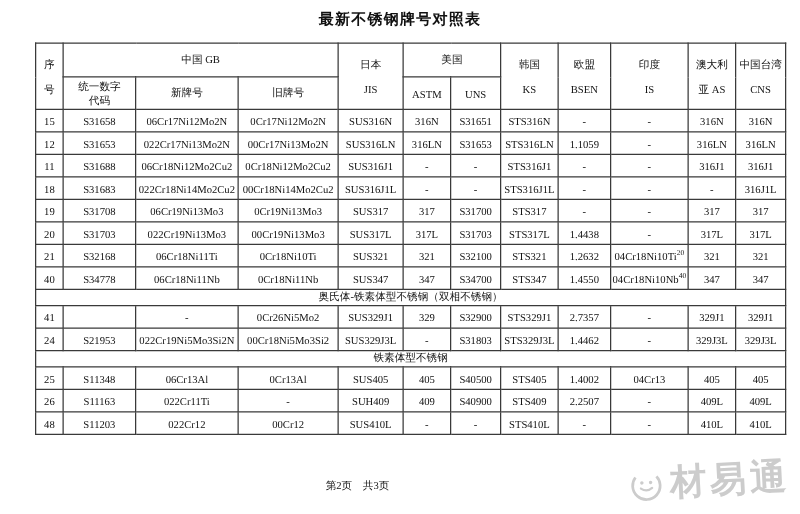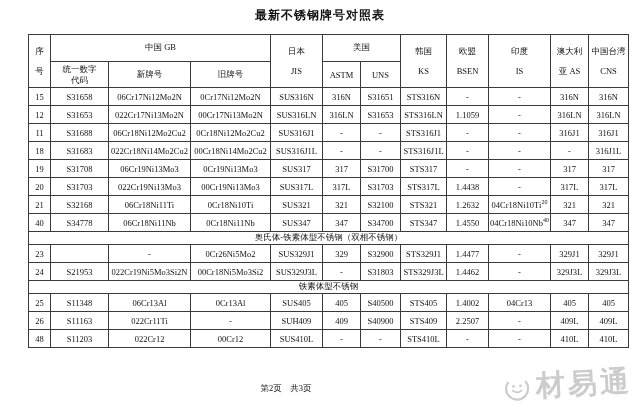--- a/index.html
+++ b/index.html
@@ -223,29 +223,29 @@
         <td data-name="table-cell">STS347</td>
         <td data-name="table-cell">1.4550</td>
         <td data-name="table-cell">04Cr18Ni10Nb<sup data-name="superscript">40</sup></td>
         <td data-name="table-cell">347</td>
         <td data-name="table-cell">347</td>
       </tr>
       <tr data-name="section-row">
         <td colspan="12" class="section" data-name="section-label">奥氏体-铁素体型不锈钢（双相不锈钢）</td>
       </tr>
       <tr data-name="table-row">
-        <td data-name="table-cell">23</td>
+        <td data-name="table-cell">41</td>
         <td data-name="table-cell"></td>
         <td data-name="table-cell">-</td>
         <td data-name="table-cell">0Cr26Ni5Mo2</td>
         <td data-name="table-cell">SUS329J1</td>
         <td data-name="table-cell">329</td>
         <td data-name="table-cell">S32900</td>
         <td data-name="table-cell">STS329J1</td>
-        <td data-name="table-cell">1.4477</td>
+        <td data-name="table-cell">2.7357</td>
         <td data-name="table-cell">-</td>
         <td data-name="table-cell">329J1</td>
         <td data-name="table-cell">329J1</td>
       </tr>
       <tr data-name="table-row">
         <td data-name="table-cell">24</td>
         <td data-name="table-cell">S21953</td>
         <td data-name="table-cell">022Cr19Ni5Mo3Si2N</td>
         <td data-name="table-cell">00Cr18Ni5Mo3Si2</td>
         <td data-name="table-cell">SUS329J3L</td>

